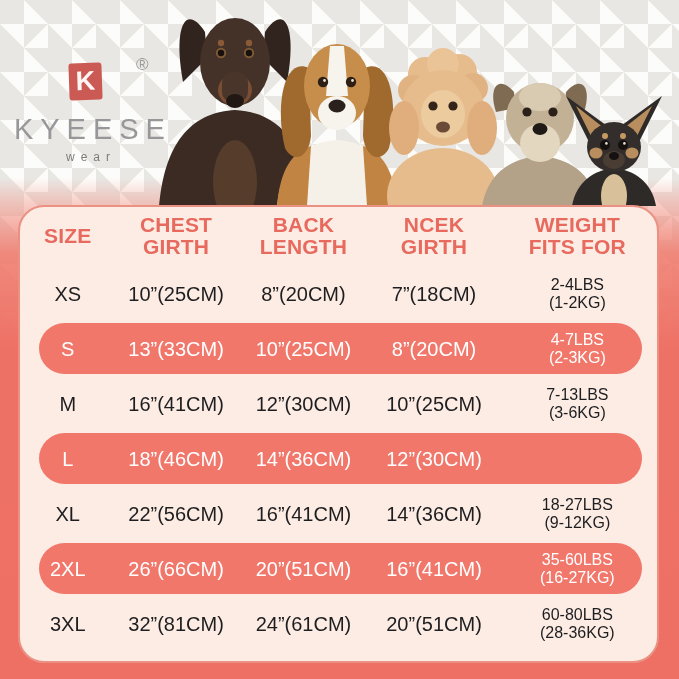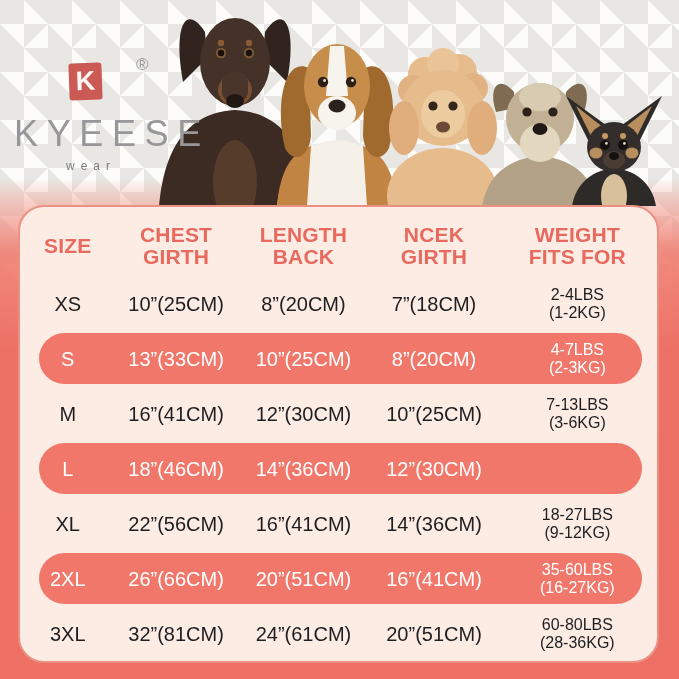--- a/index.html
+++ b/index.html
@@ -24,32 +24,32 @@
   .logo{position:absolute;left:14px;top:55px;width:160px;z-index:4;}
   .logo-mark-row{position:relative;height:50px;}
   .logo-square{
     position:absolute;left:55px;top:8px;width:33px;height:37px;
     background:#cb5a55;border-radius:3px;transform:rotate(-2deg);
     display:flex;align-items:center;justify-content:center;
     color:#fdf6f2;font-size:27px;font-weight:bold;
   }
   .logo-reg{position:absolute;left:122px;top:0px;color:#9a9a98;font-size:17px;}
   .logo-name{
-    margin-top:8px;color:#97979a;font-size:36px;font-weight:400;
+    margin-top:8px;color:#97979a;font-size:29px;font-weight:400;
     letter-spacing:0.24em;white-space:nowrap;
   }
   .logo-sub{
     margin-top:4px;color:#7c7c7a;font-size:12px;letter-spacing:0.5em;
     padding-left:52px;
   }
   
   .card{
     position:absolute;left:18px;top:205px;width:641px;height:458px;z-index:5;
     background:#fcece4;border:2px solid #ea9183;border-radius:26px;
-    box-sizing:border-box;padding-top:10px;
+    box-sizing:border-box;
   }
   .grid-row{
     display:grid;
     grid-template-columns:15% 19% 21% 20% 25%;
     align-items:center;text-align:center;
   }
   .header-row{height:58px;color:#e86a5e;font-weight:bold;font-size:21px;line-height:1.05;}
   .hcell{display:flex;flex-direction:column;justify-content:center;letter-spacing:0.2px;}
   .rows{margin-top:3px;}
   .row{position:relative;height:51px;margin-bottom:4px;color:#1e1e20;font-size:20px;}
@@ -182,22 +182,22 @@
   <div class="card">
     <div class="grid-row header-row" id="header-row">
         <div class="hcell">
           <span>SIZE</span>
         </div>
         <div class="hcell">
           <span>CHEST</span>
           <span>GIRTH</span>
         </div>
         <div class="hcell">
+          <span>BACK</span>
           <span>LENGTH</span>
-          <span>BACK</span>
         </div>
         <div class="hcell">
           <span>NCEK</span>
           <span>GIRTH</span>
         </div>
         <div class="hcell">
           <span>WEIGHT</span>
           <span>FITS FOR</span>
         </div>
       </div>

